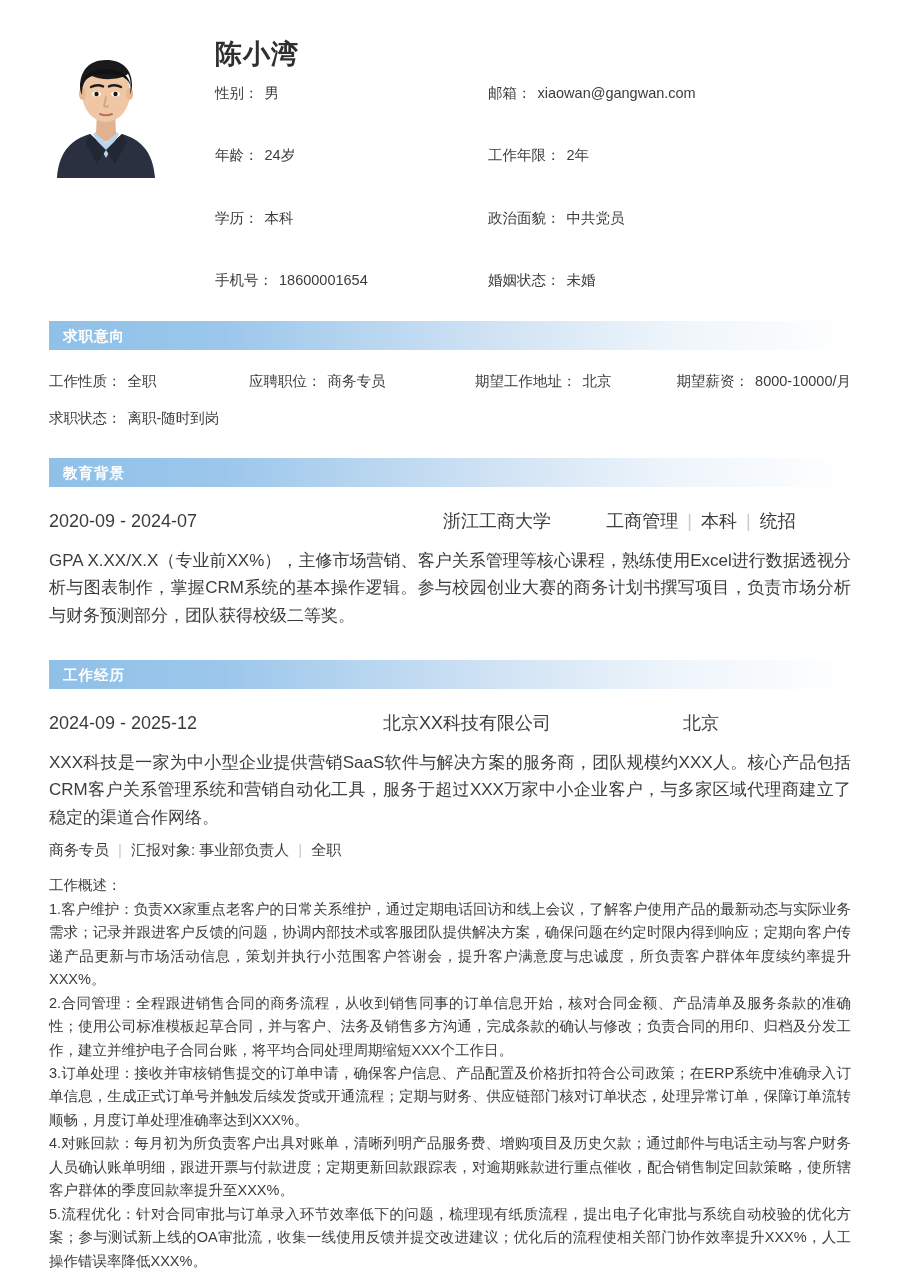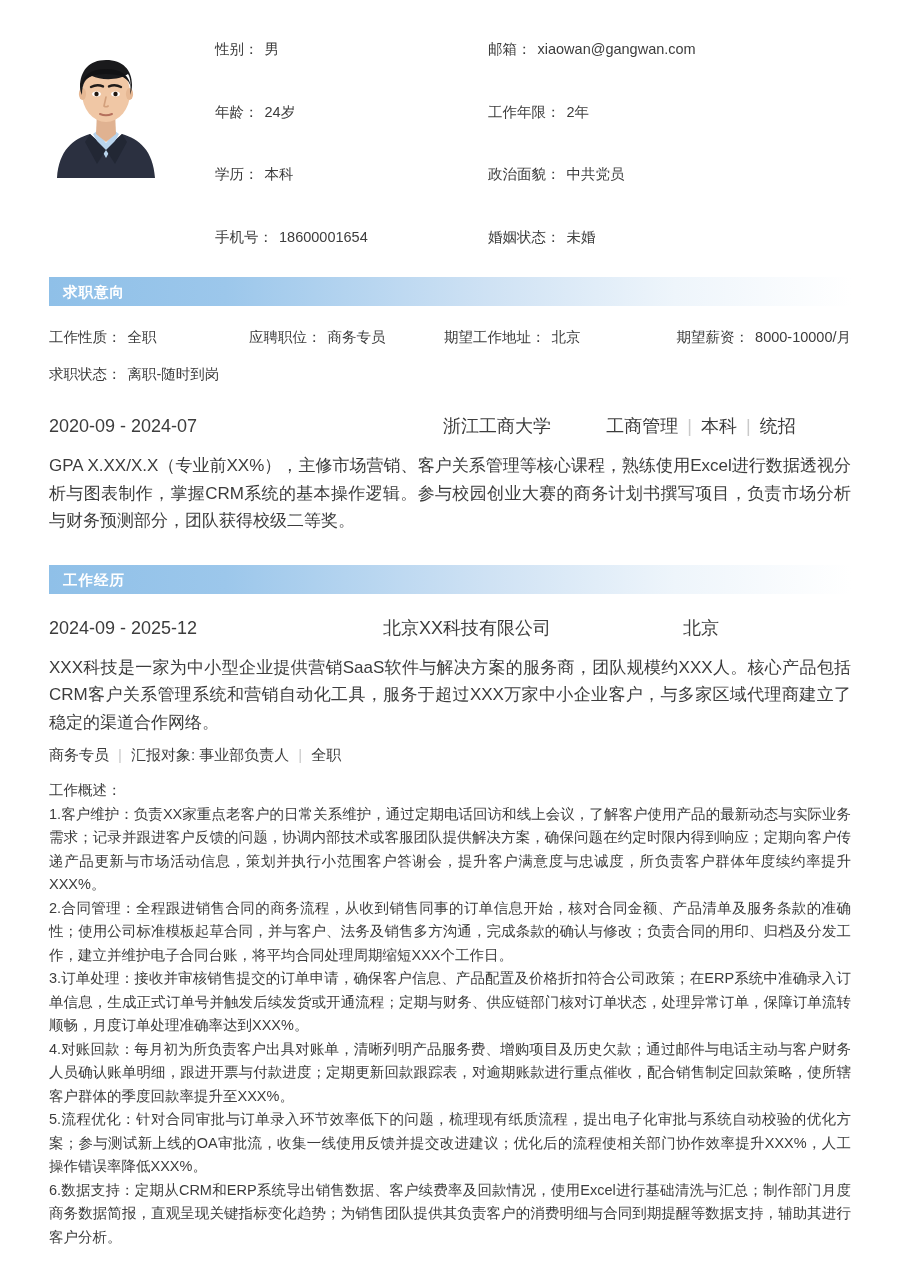--- a/index.html
+++ b/index.html
@@ -128,21 +128,21 @@
   
   .intent-row {
     display: flex;
     font-size: 14.5px;
     color: #3c3c3c;
     margin-bottom: 18px;
   }
   .intent-cell { white-space: nowrap; }
   .intent-c1 { flex: 0 0 200px; }
   .intent-c2 { flex: 0 0 195px; }
-  .intent-c3 { flex: 1 1 auto; }
+  .intent-c3 { flex: 1 1 auto; margin-left: 31px; }
   .intent-c4 { flex: 0 0 auto; text-align: right; }
 </style>
 </head>
 <body>
 
 <div class="page">
 
   <div class="header">
     <div class="photo-wrap">
       <svg class="photo-svg" viewBox="0 0 122 140">
@@ -174,20 +174,21 @@
         <circle cx="51.5" cy="56" r="2.2" fill="#20160f"></circle>
         <circle cx="70.5" cy="56" r="2.2" fill="#20160f"></circle>
 
         <path d="M61 59 L59 68 q2 1.4 4.2 0" stroke="#d3a07c" stroke-width="1.6" fill="none" stroke-linecap="round"></path>
 
         <path d="M55 76 q6 2.6 12 0" stroke="#b5705c" stroke-width="2" fill="none" stroke-linecap="round"></path>
       </svg>
     </div>
 
     <div class="header-info">
+      <div class="person-name">陈小湾</div>
       <div class="info-grid">
 
         <div class="info-item">
           <span class="info-label">性别：</span><span class="info-value">男</span>
         </div>
         <div class="info-item">
           <span class="info-label">邮箱：</span><span class="info-value">xiaowan@gangwan.com</span>
         </div>
 
         <div class="info-item">
@@ -236,20 +237,23 @@
     </div>
 
     <div class="intent-row">
       <div class="intent-cell intent-c1">
         <span>求职状态：</span><span class="info-value">离职-随时到岗</span>
       </div>
     </div>
   </div>
 
   <div class="section section-gap-top">
+    <div class="section-bar">
+      <span class="section-bar-title">教育背景</span>
+    </div>
 
     <div class="entry-row">
       <div class="entry-left">2020-09 - 2024-07</div>
       <div class="entry-mid">浙江工商大学</div>
       <div class="entry-right">
         <span>工商管理</span><span class="sep">|</span><span>本科</span><span class="sep">|</span><span>统招</span>
       </div>
     </div>
 
     <p class="para">GPA X.XX/X.X（专业前XX%），主修市场营销、客户关系管理等核心课程，熟练使用Excel进行数据透视分析与图表制作，掌握CRM系统的基本操作逻辑。参与校园创业大赛的商务计划书撰写项目，负责市场分析与财务预测部分，团队获得校级二等奖。</p>

